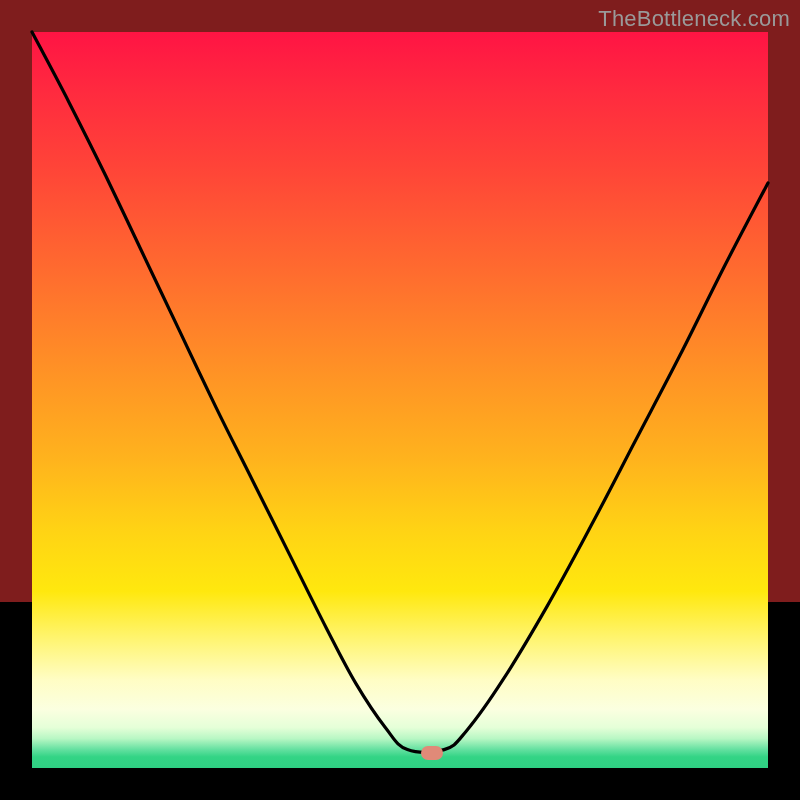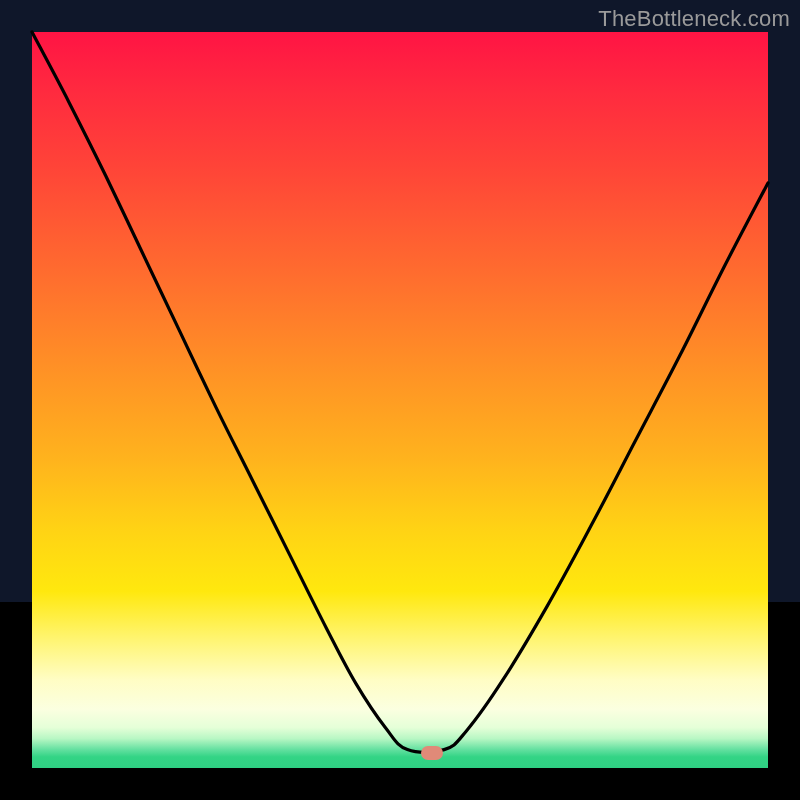--- a/index.html
+++ b/index.html
@@ -8,21 +8,21 @@
     width: 800px;
     height: 800px;
     background: #000;
     font-family: Arial, Helvetica, sans-serif;
     overflow: hidden;
   }
   .frame {
     position: relative;
     width: 800px;
     height: 602px;
-    background: #0f172a;
+    background: #7f1d1d;
   }
   .plot {
     position: absolute;
     left: 32px;
     top: 32px;
     width: 736px;
     height: 736px;
     
     background: linear-gradient(to bottom,
       #ff1444 0%,

